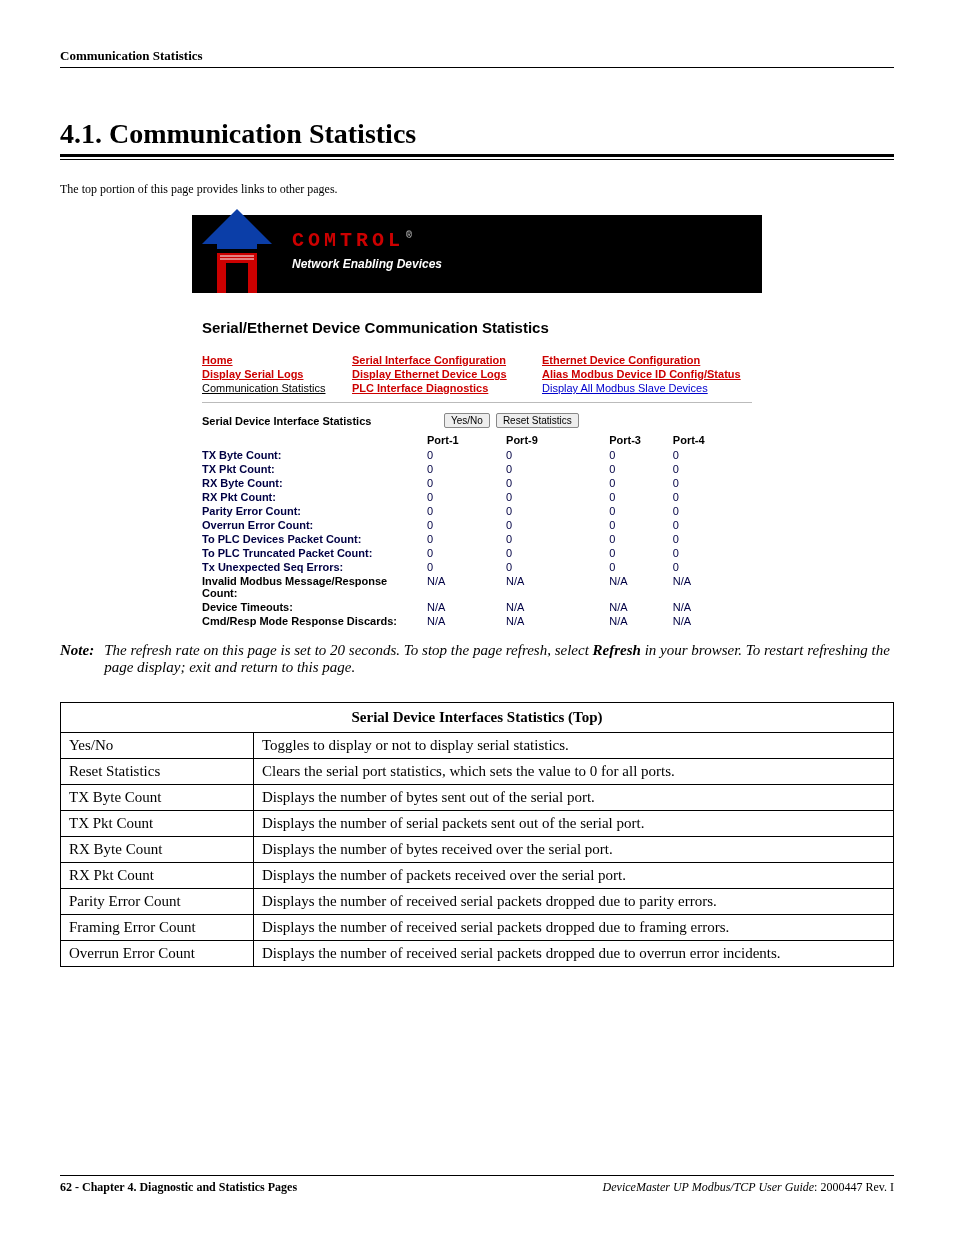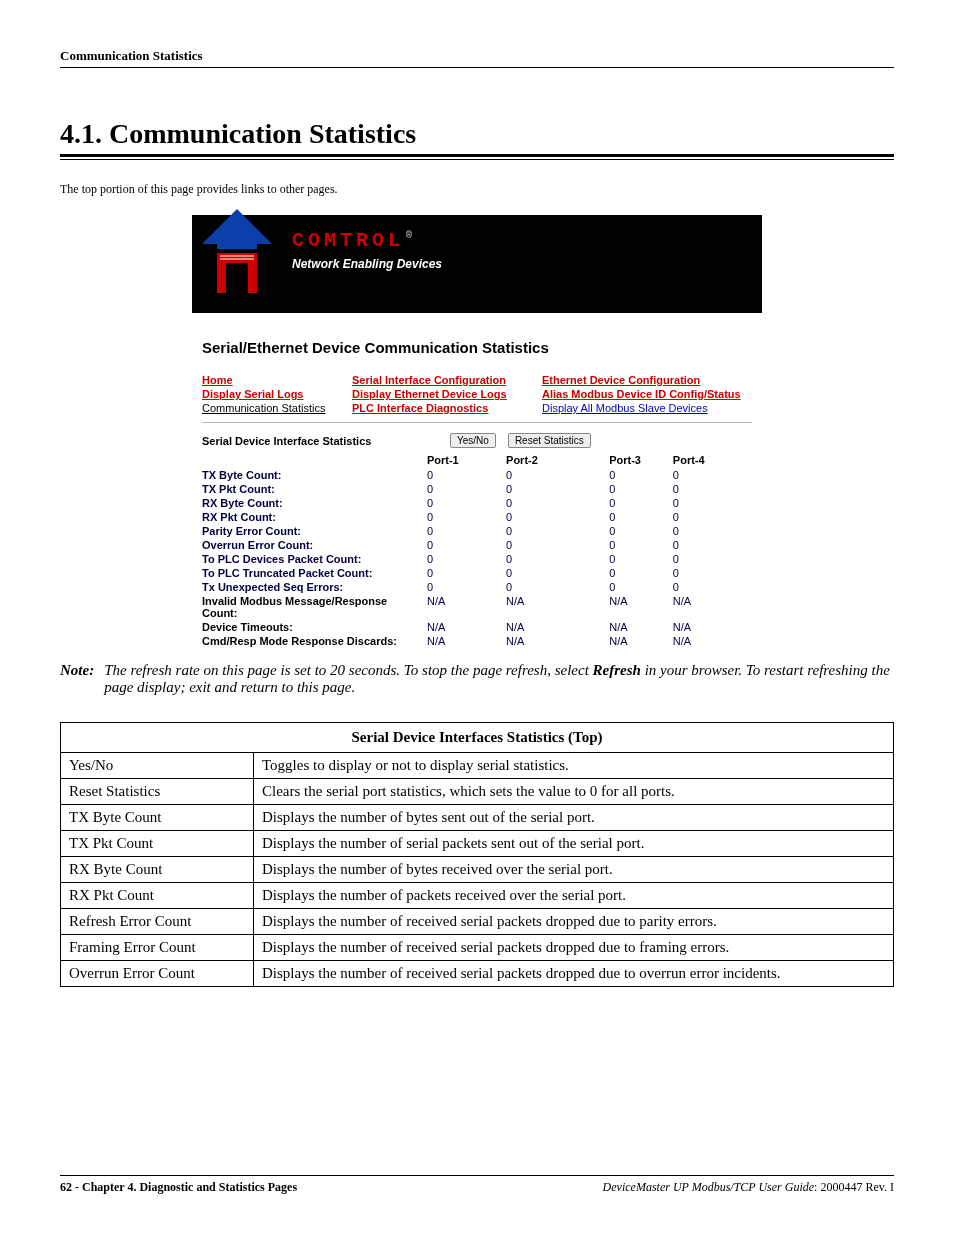--- a/index.html
+++ b/index.html
@@ -48,21 +48,21 @@
   
   .shot {
     width: 570px;
     margin: 0 auto 14px auto;
     font-family: Verdana, Arial, sans-serif;
     font-size: 11px;
     color: #000;
   }
   .shot-banner {
     background: #000;
-    height: 98px;
+    height: 78px;
     position: relative;
     overflow: visible;
   }
   .shot-banner .arrow {
     position: absolute;
     left: 10px;
     top: -6px;
     width: 70px;
     height: 90px;
   }
@@ -125,21 +125,21 @@
   }
   .nav-divider {
     border: none;
     border-top: 1px solid #bbb;
     margin: 8px 0 10px 0;
     width: 100%;
   }
   .stats-head {
     display: flex;
     align-items: center;
-    gap: 12px;
+    gap: 6px;
     margin-bottom: 4px;
   }
   .stats-head .lbl {
     font-weight: bold;
     font-size: 11px;
     width: 236px;
   }
   .stats-head button {
     font-family: Arial, sans-serif;
     font-size: 10px;
@@ -287,21 +287,21 @@
         <span class="lbl">Serial Device Interface Statistics</span>
         <button>Yes/No</button>
         <button>Reset Statistics</button>
       </div>
 
       <table class="stats-table">
         <thead>
           <tr>
             <th></th>
             <th class="port">Port-1</th>
-            <th class="port" style="width:88px">Port-2</th>
+            <th class="port" style="width:88px">Port-9</th>
             <th class="port" style="width:42px">Port-3</th>
             <th class="port">Port-4</th>
           </tr>
         </thead>
         <tbody id="stats-body">
             <tr>
               <td class="label" style="color:#004;font-weight:bold">TX Byte Count:</td>
               <td class="v">0</td>
               <td class="v2">0</td>
               <td class="v3">0</td>
@@ -421,21 +421,21 @@
         </tr>
         <tr>
           <td class="term">RX Byte Count</td>
           <td>Displays the number of bytes received over the serial port.</td>
         </tr>
         <tr>
           <td class="term">RX Pkt Count</td>
           <td>Displays the number of packets received over the serial port.</td>
         </tr>
         <tr>
-          <td class="term">Refresh Error Count</td>
+          <td class="term">Parity Error Count</td>
           <td>Displays the number of received serial packets dropped due to parity errors.</td>
         </tr>
         <tr>
           <td class="term">Framing Error Count</td>
           <td>Displays the number of received serial packets dropped due to framing errors.</td>
         </tr>
         <tr>
           <td class="term">Overrun Error Count</td>
           <td>Displays the number of received serial packets dropped due to overrun error incidents.</td>
         </tr>

